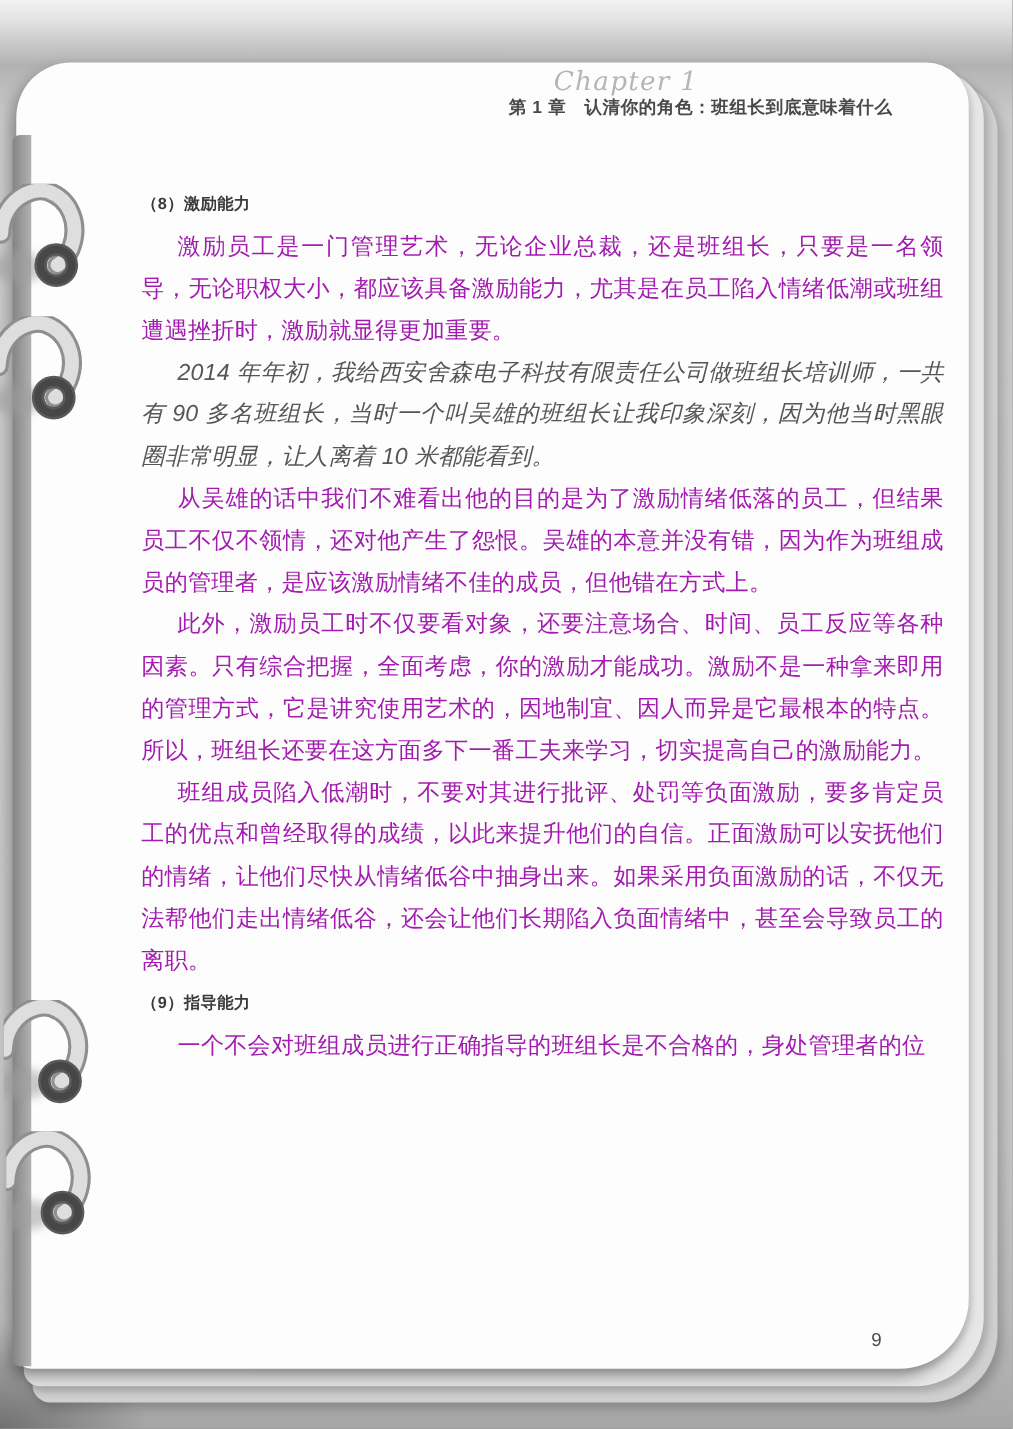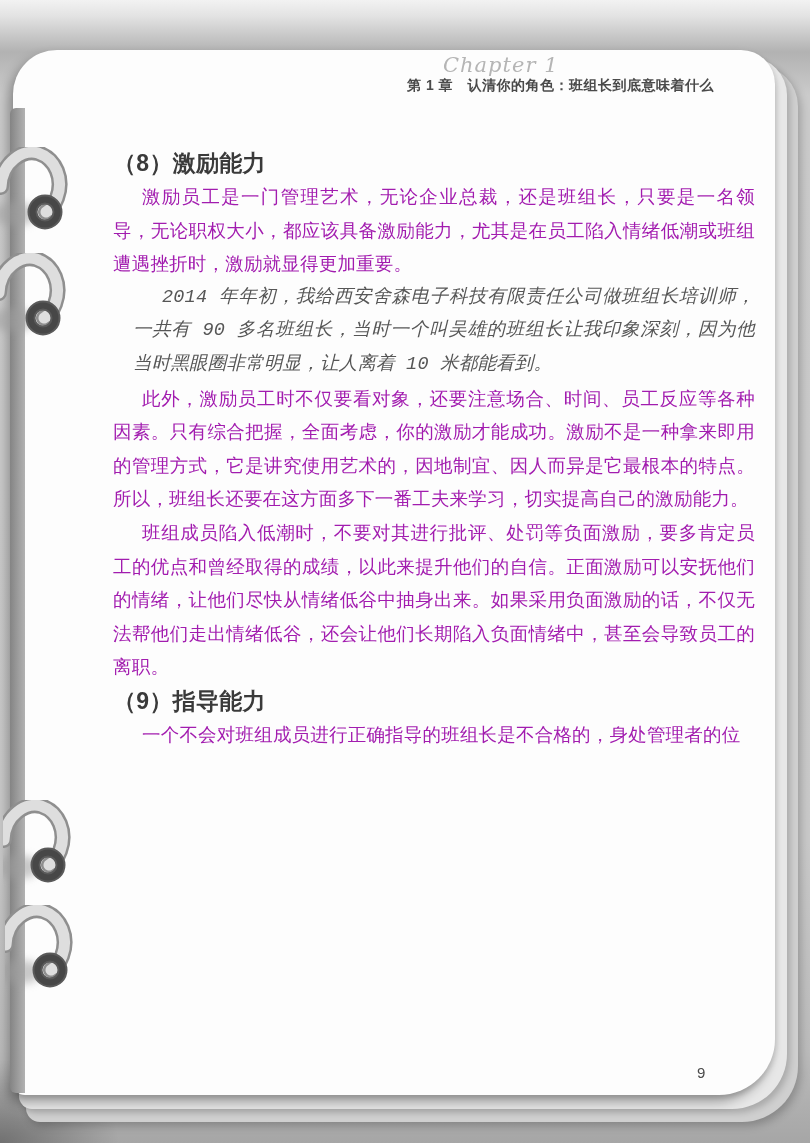--- a/index.html
+++ b/index.html
@@ -33,30 +33,30 @@
   .chapter-script{
     font-family:"DejaVu Serif",serif;font-style:italic;
     color:#b5b5b5;font-size:21px;line-height:22px;letter-spacing:1px;margin-left:36px;
   }
   .chapter-title{
     font-size:14px;font-weight:700;color:#4a4a4a;
     letter-spacing:.5px;margin-top:1px;white-space:nowrap;
   }
   .content{position:absolute;left:100px;top:96px;width:642px;}
   .content h3{
-    margin:0;font-size:23px;line-height:34px;font-weight:700;color:#3a3a3a;
+    margin:0;font-size:13px;line-height:34px;font-weight:700;color:#3a3a3a;
     letter-spacing:.3px;
   }
   .content p{
     margin:0;font-size:18.5px;line-height:33.6px;color:#a21caf;
     text-align:justify;text-indent:29px;letter-spacing:.2px;
   }
   .content p.kai{
-    font-family:Liberation Mono, monospace;
-    font-style:italic;color:#565656;margin-left:20px;
+    font-family:Liberation Sans, sans-serif;
+    font-style:italic;color:#565656;
   }
   .pagenum{position:absolute;left:684px;top:1014px;font-size:15px;color:#4a4a4a;}
 </style>
 </head>
 <body>
 
 <div class="scene">
 
   <div class="stack stack2"></div>
   <div class="stack stack1"></div>
@@ -66,20 +66,21 @@
 
     <div class="header">
       <div class="chapter-script">Chapter 1</div>
       <div class="chapter-title">第 1 章　认清你的角色：班组长到底意味着什么</div>
     </div>
 
     <div class="content" id="content">
         <h3>（8）激励能力</h3>
         <p>激励员工是一门管理艺术，无论企业总裁，还是班组长，只要是一名领导，无论职权大小，都应该具备激励能力，尤其是在员工陷入情绪低潮或班组遭遇挫折时，激励就显得更加重要。</p>
         <p class="kai">2014 年年初，我给西安舍森电子科技有限责任公司做班组长培训师，一共有 90 多名班组长，当时一个叫吴雄的班组长让我印象深刻，因为他当时黑眼圈非常明显，让人离着 10 米都能看到。</p>
+        <p>从吴雄的话中我们不难看出他的目的是为了激励情绪低落的员工，但结果员工不仅不领情，还对他产生了怨恨。吴雄的本意并没有错，因为作为班组成员的管理者，是应该激励情绪不佳的成员，但他错在方式上。</p>
         <p>此外，激励员工时不仅要看对象，还要注意场合、时间、员工反应等各种因素。只有综合把握，全面考虑，你的激励才能成功。激励不是一种拿来即用的管理方式，它是讲究使用艺术的，因地制宜、因人而异是它最根本的特点。所以，班组长还要在这方面多下一番工夫来学习，切实提高自己的激励能力。</p>
         <p>班组成员陷入低潮时，不要对其进行批评、处罚等负面激励，要多肯定员工的优点和曾经取得的成绩，以此来提升他们的自信。正面激励可以安抚他们的情绪，让他们尽快从情绪低谷中抽身出来。如果采用负面激励的话，不仅无法帮他们走出情绪低谷，还会让他们长期陷入负面情绪中，甚至会导致员工的离职。</p>
         <h3>（9）指导能力</h3>
         <p>一个不会对班组成员进行正确指导的班组长是不合格的，身处管理者的位</p>
       </div>
 
     <div class="pagenum">9</div>
   </div>
 
   <svg class="ring" style="left:0px;top:147px" width="70" height="100" viewBox="0 0 70 100">

